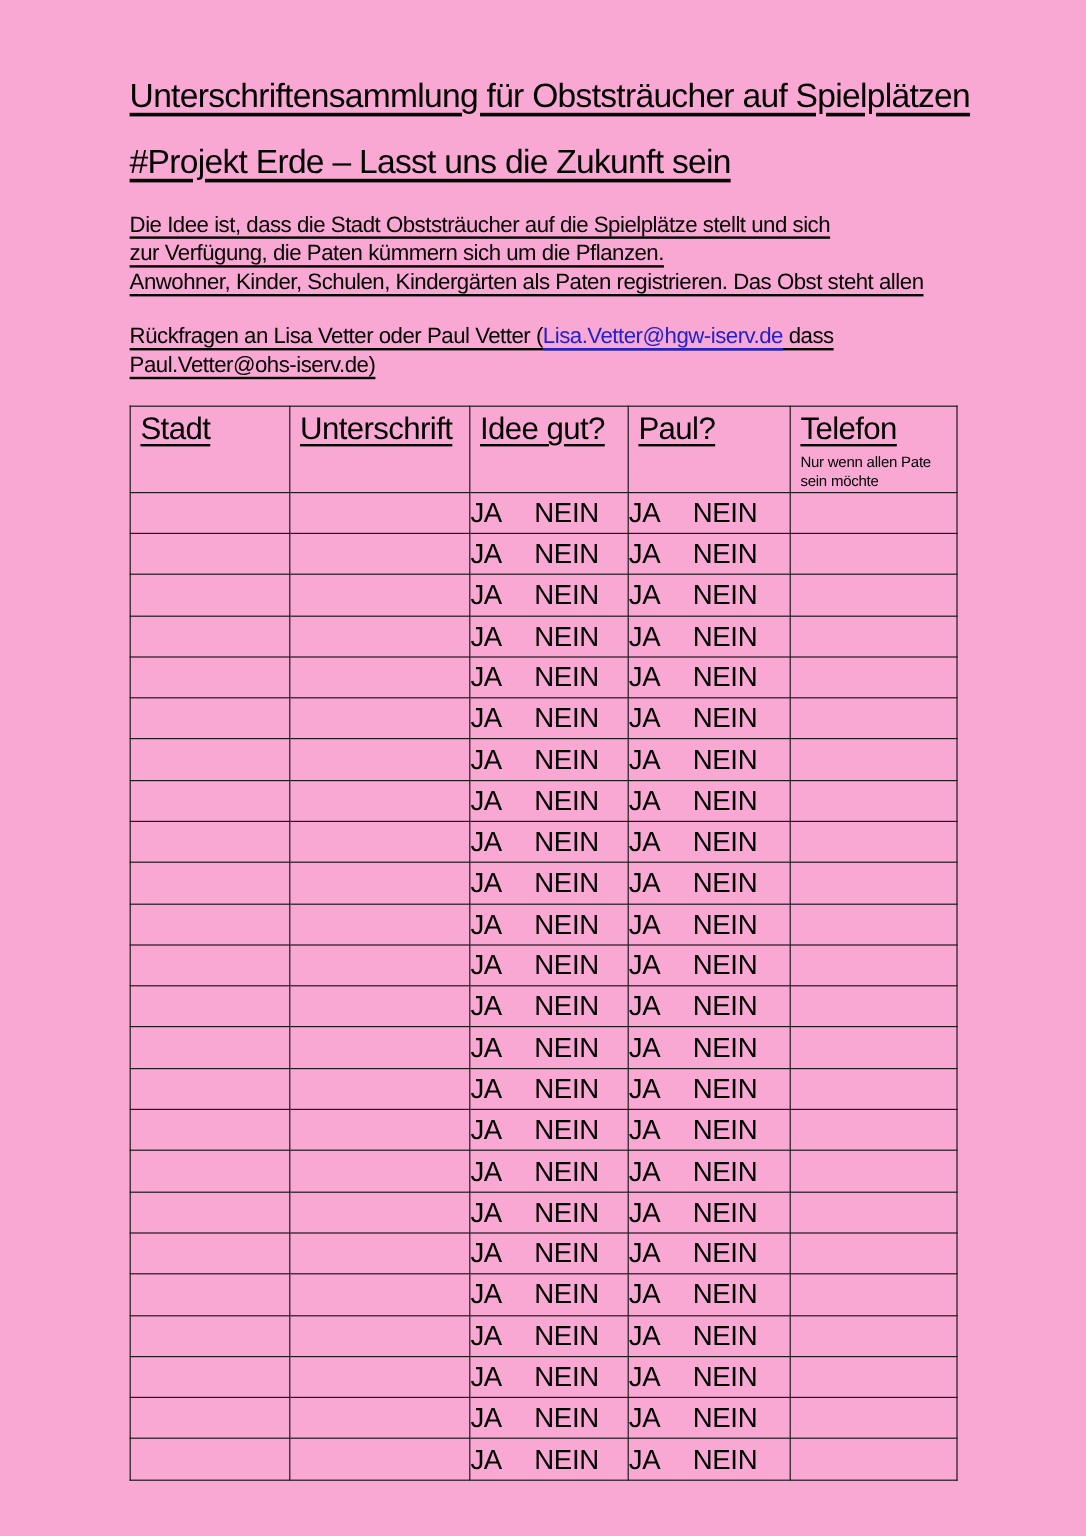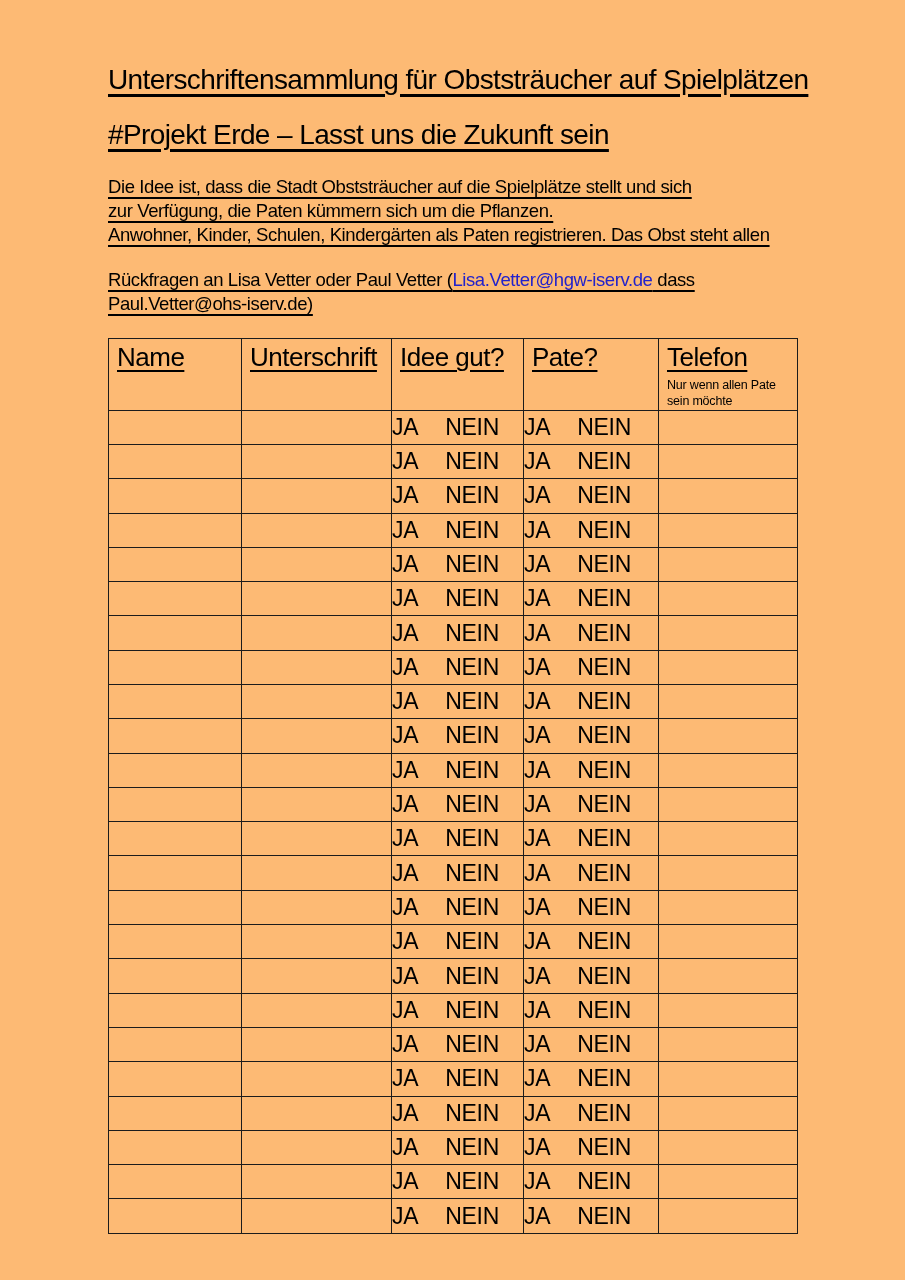--- a/index.html
+++ b/index.html
@@ -1,20 +1,20 @@
 <!DOCTYPE html>
 <html><head>
 <meta charset="utf-8">
 <style>
   * { margin: 0; padding: 0; box-sizing: border-box; }
   html, body { background: #ffffff; }
   .page {
     width: 905px;
     height: 1280px;
-    background: #fdba74;
+    background: #f9a8d4;
     color: #000000;
     font-family: "Liberation Sans", sans-serif;
     position: relative;
     overflow: hidden;
   }
   .content {
     padding: 64px 100px 0 108px;
   }
   .doc-title {
     font-size: 28px;
@@ -51,20 +51,21 @@
     width: -moz-fit-content;
     width: fit-content;
   }
   .contact {
     margin-top: 21px;
     font-size: 18.5px;
     letter-spacing: -0.4px;
     line-height: 24px;
   }
   .contact a {
+    text-decoration: underline;
     text-decoration-thickness: 1.5px;
     text-underline-offset: 3.5px;
     cursor: pointer;
     text-align: right;
   }
   table.sign-table {
     margin-top: 22px;
     border-collapse: collapse;
     table-layout: fixed;
     width: 689px;
@@ -134,30 +135,30 @@
       <colgroup>
         <col style="width:133px">
         <col style="width:150px">
         <col style="width:132px">
         <col style="width:135px">
         <col style="width:139px">
       </colgroup>
       <thead>
         <tr>
           <th>
-            <span class="col-head">Name</span>
+            <span class="col-head">Stadt</span>
           </th>
           <th>
             <span class="col-head">Unterschrift</span>
           </th>
           <th>
             <span class="col-head">Idee gut?</span>
           </th>
           <th>
-            <span class="col-head">Pate?</span>
+            <span class="col-head">Paul?</span>
           </th>
           <th>
             <span class="col-head">Telefon</span>
             <span class="col-note">Nur wenn allen Pate sein möchte</span>
           </th>
         </tr>
       </thead>
       <tbody>
         <tr>
           <td></td>

